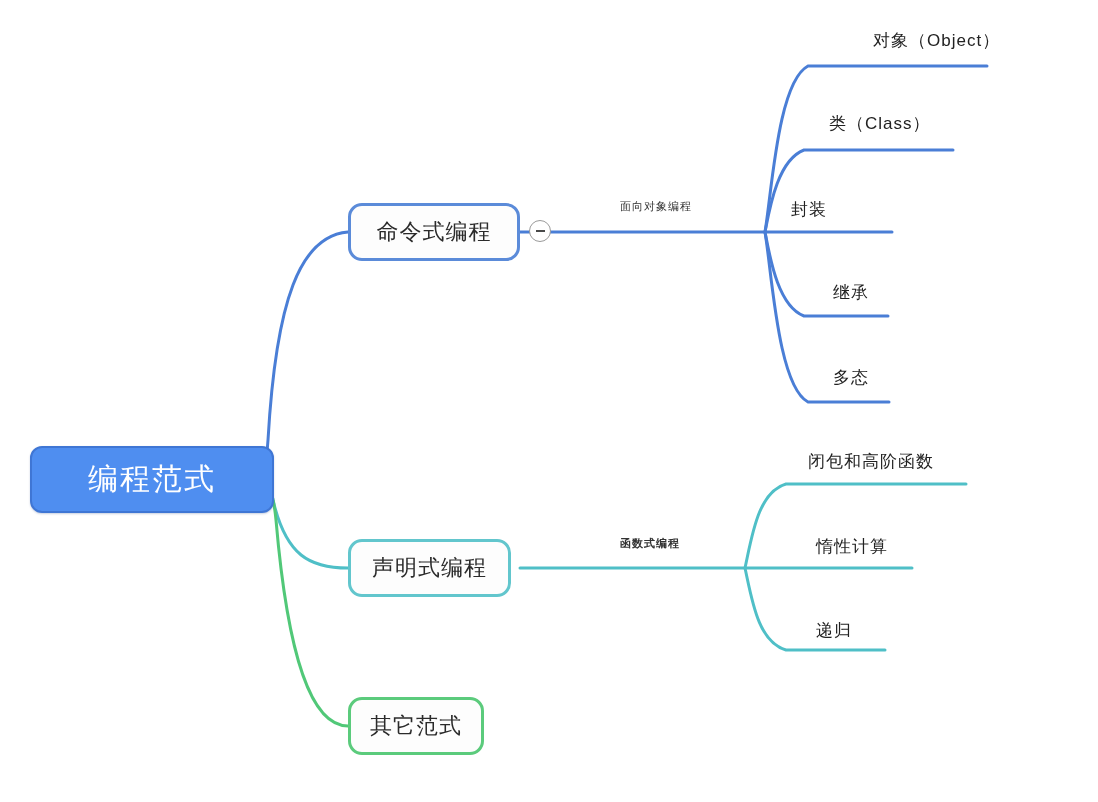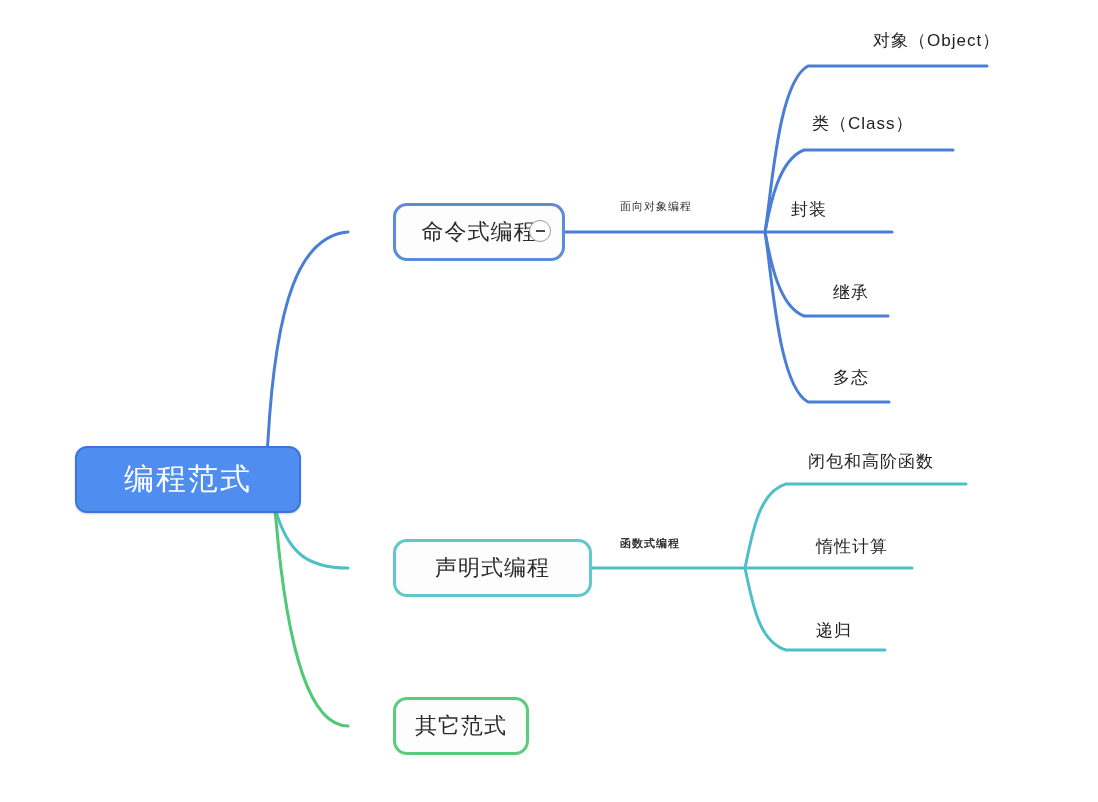--- a/index.html
+++ b/index.html
@@ -29,27 +29,26 @@
   }
 
   
   .node {
     position: absolute;
     box-sizing: border-box;
     display: flex;
     align-items: center;
     justify-content: center;
     white-space: nowrap;
-    margin-left: 45px;
   }
 
   .root-node {
     left: 30px;
     top: 446px;
-    width: 226px;
+    width: 244px;
     height: 67px;
     border-radius: 12px;
     background: #4f8ef0;
     border: 2px solid #3f76d4;
     color: #ffffff;
     font-size: 30px;
     letter-spacing: 2px;
     box-shadow: 0 1px 2px rgba(40,70,130,0.25);
   }
 
@@ -65,21 +64,21 @@
   .branch-imperative {
     left: 348px;
     top: 203px;
     width: 172px;
     height: 58px;
     border-color: #5b8bd9;
   }
   .branch-declarative {
     left: 348px;
     top: 539px;
-    width: 199px;
+    width: 163px;
     height: 58px;
     border-color: #62c6cd;
   }
   .branch-other {
     left: 348px;
     top: 697px;
     width: 136px;
     height: 58px;
     border-color: #5bcb7c;
   }
@@ -97,21 +96,21 @@
 
   
   .leaf {
     position: absolute;
     font-size: 17px;
     color: #222222;
     letter-spacing: 1px;
     white-space: nowrap;
   }
   .leaf-object      { left: 833px; top: 29px; margin-left: 40px;  }
-  .leaf-class       { left: 812px; top: 112px; text-align: right; }
+  .leaf-class       { left: 829px; top: 112px; text-align: right; }
   .leaf-encap       { left: 791px; top: 198px; }
   .leaf-inherit     { left: 833px; top: 281px; }
   .leaf-poly        { left: 833px; top: 366px; }
   .leaf-closure     { left: 808px; top: 450px; }
   .leaf-lazy        { left: 816px; top: 535px; text-align: right; }
   .leaf-recursion   { left: 816px; top: 619px; }
 
   
   .collapse-toggle {
     position: absolute;

